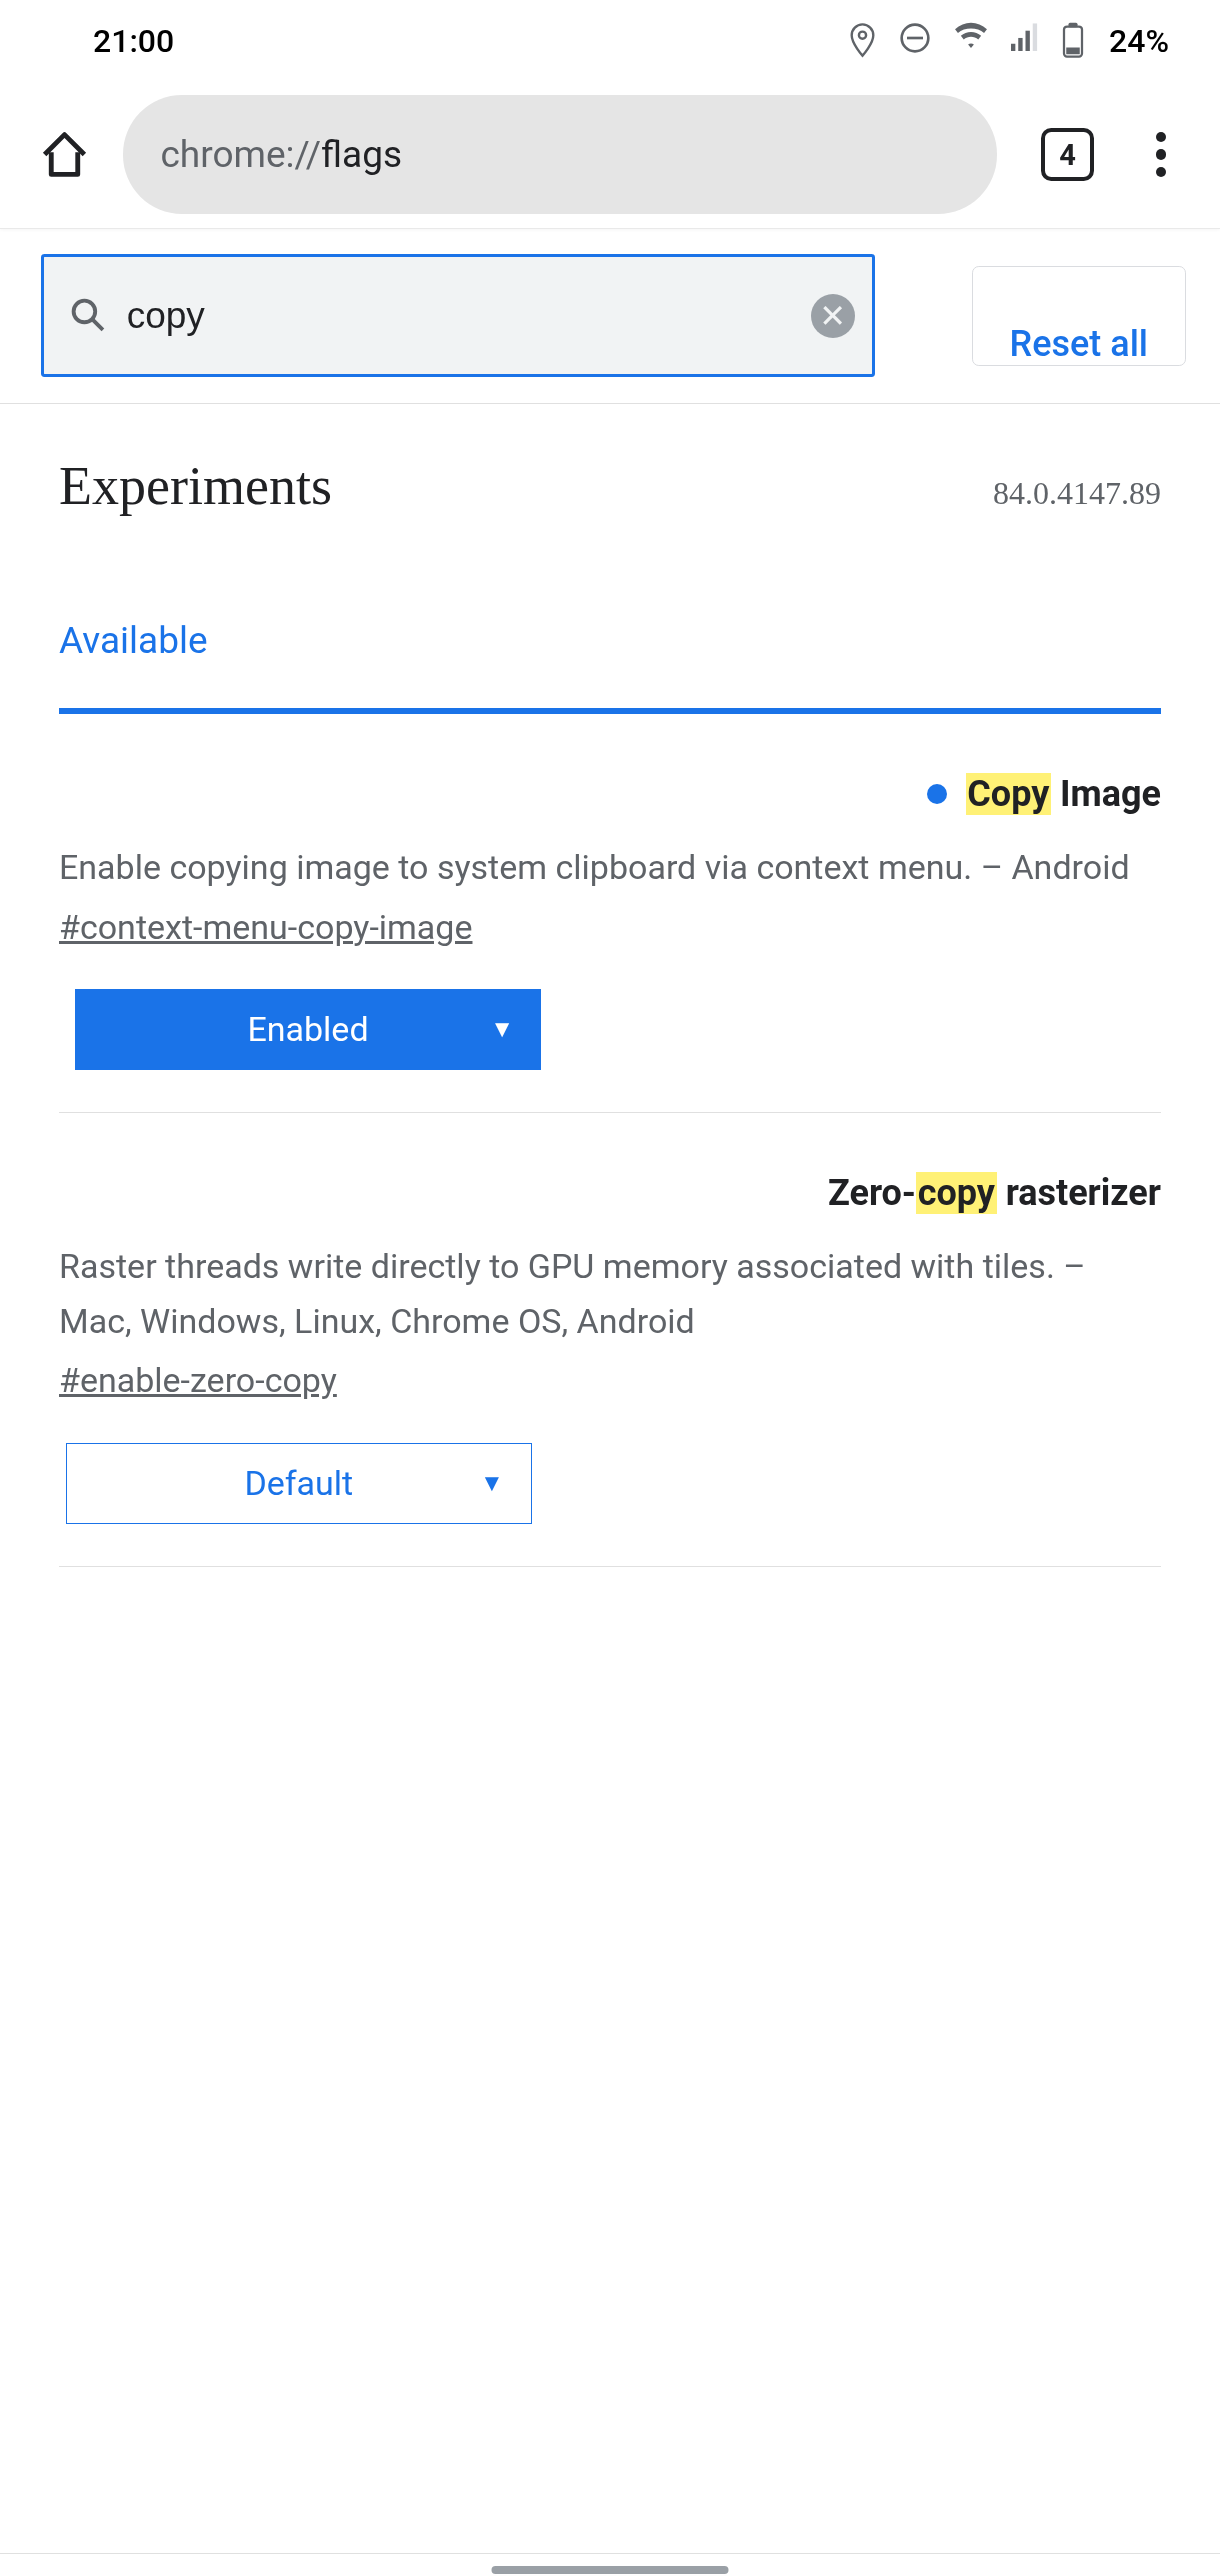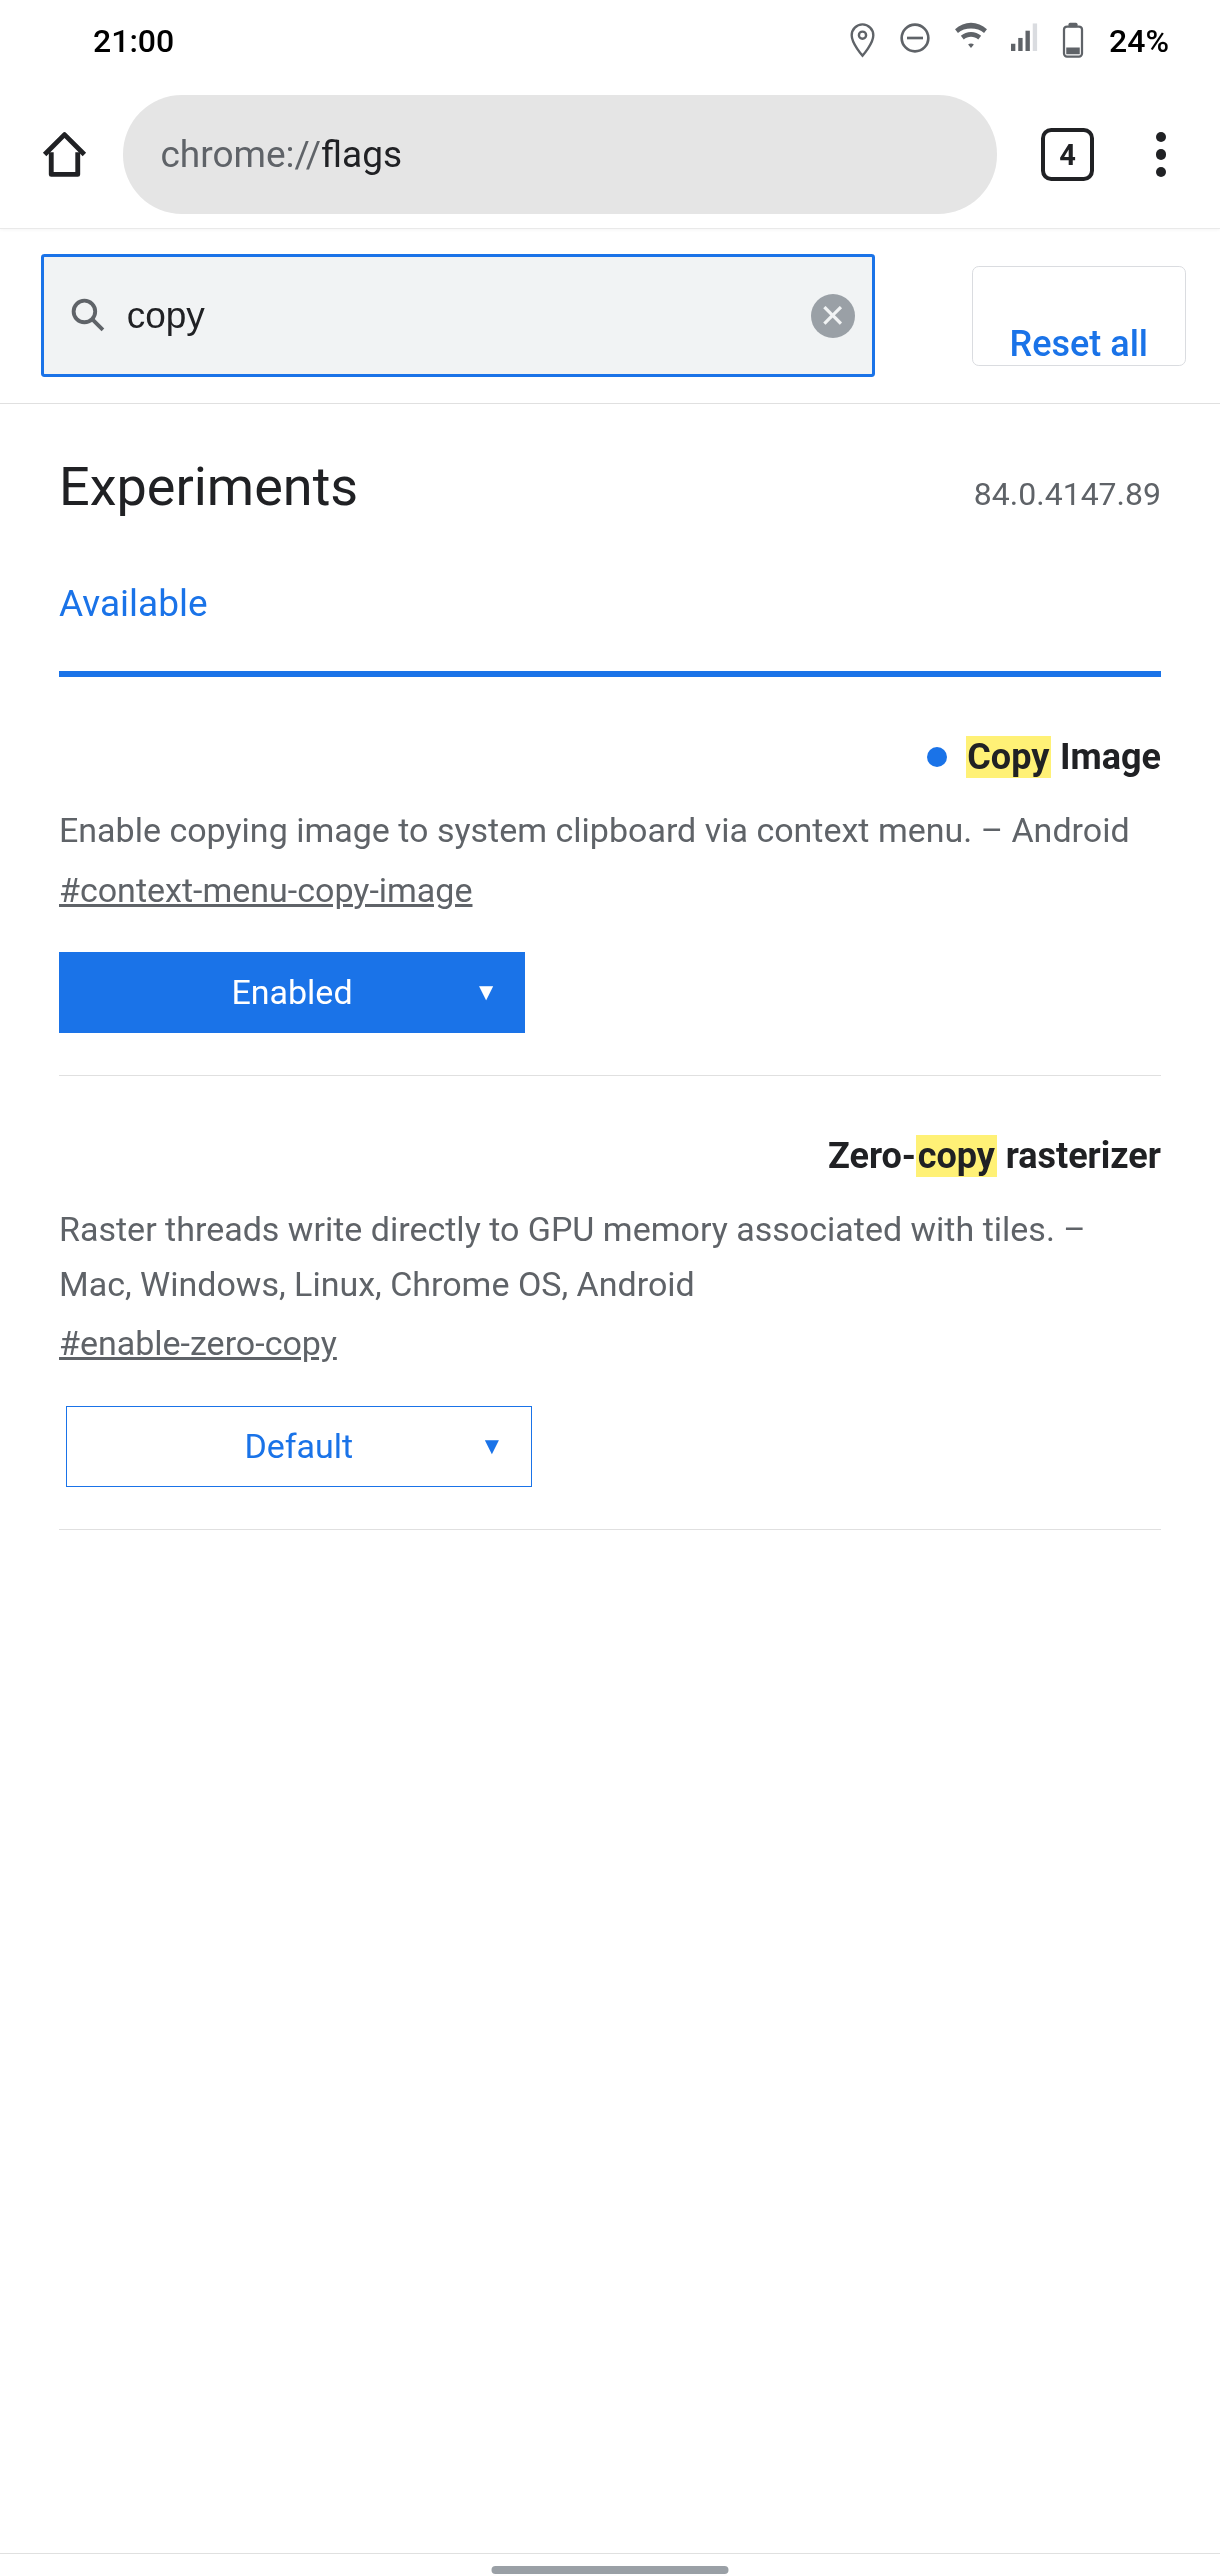--- a/index.html
+++ b/index.html
@@ -120,21 +120,22 @@
     font-weight: 500;
     display: flex; align-items: flex-end;
   }
 
   
   .content { padding: 51px 59px 0 59px; }
   .header-row {
     display: flex;
     align-items: baseline;
     justify-content: space-between;
-    margin-bottom: 64px;
+    margin-bottom: 102px;
+    font-family: Liberation Serif, serif;
   }
   .page-title { font-size: 54px; font-weight: 400; color: #202124; }
   .version { font-size: 32px; color: #5f6368; }
 
   .tabs {
     display: flex;
     border-bottom: 1.7px solid #5f6368;
   }
   .tab {
     flex: 1;
@@ -199,21 +200,21 @@
   }
   .dropdown .arrow {
     position: absolute;
     right: 27px;
     font-size: 24px;
   }
   .dropdown.enabled {
     background: #1a73e8;
     color: #fff;
     border: none;
-    margin-left: 0;
+    margin-left: 16px;
   }
   .dropdown.default {
     background: #fff;
     color: #1a73e8;
     border: 1.7px solid #1a73e8;
     margin-left: 6.8px;
   }
 
   
   .nav-handle {

